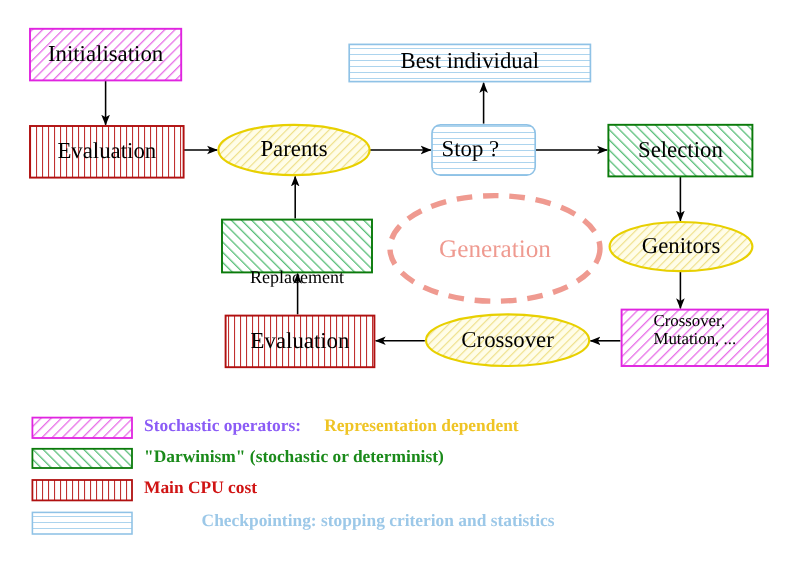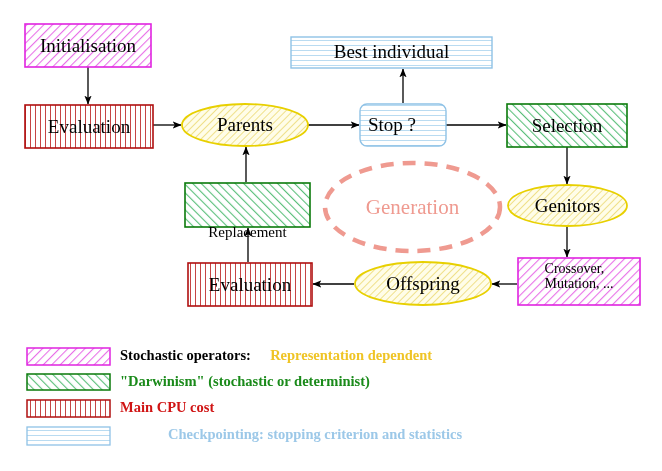--- a/index.html
+++ b/index.html
@@ -31,21 +31,21 @@
     pointer-events: none;
     line-height: 1.05;
   }
   .legend-text {
     position: absolute;
     font-family: "Liberation Serif", "DejaVu Serif", serif;
     font-weight: bold;
     font-size: 14.5px;
     white-space: nowrap;
   }
-  .legend-text .seg-a { color: #000000; }
+  .legend-text .seg-a { color: #8b5cf6; }
   .legend-text .seg-b { color: #EFC425; }
   .lg-green { color: #1A8A1A; }
   .lg-red { color: #D01414; }
   .lg-blue { color: #9CC8E8; margin-left: 48px; }
   .gen-text {
     color: #EF9A90;
     font-size: 21px;
   }
 </style>
 </head>
@@ -132,21 +132,21 @@
 
 <div class="node-label" style="left:360px; top:104px; width:64px; height:42px; font-size:19px;">Stop ?</div>
 
 <div class="node-label" style="left:507px; top:104px; width:120px; height:43px; font-size:19px;">Selection</div>
 
 <div class="node-label" style="left:508px; top:185px; width:119px; height:41px; font-size:19px;">Genitors</div>
 
 <div class="node-label" style="left:518px; top:258px; width:122px; height:37px; font-size:14px; white-space:pre-line;">Crossover,
 Mutation, ...</div>
 
-<div class="node-label" style="left:355px; top:262px; width:136px; height:43px; font-size:19px;">Offspring</div>
+<div class="node-label" style="left:355px; top:262px; width:136px; height:43px; font-size:19px;">Crossover</div>
 
 <div class="node-label" style="left:188px; top:263px; width:124px; height:43px; font-size:19px;">Evaluation</div>
 
 <div class="node-label" style="left:185px; top:183px; width:125px; height:44px; font-size:15px;margin-top:28px;">Replacement</div>
 
 <div class="node-label gen-text" style="left:325px; top:163px; width:175px; height:88px;">Generation</div>
 
 <div class="legend-text" style="left:120px; top:347px;">
   <span class="seg-a">Stochastic operators:</span>
   <span style="display:inline-block; width:12px;"></span>

